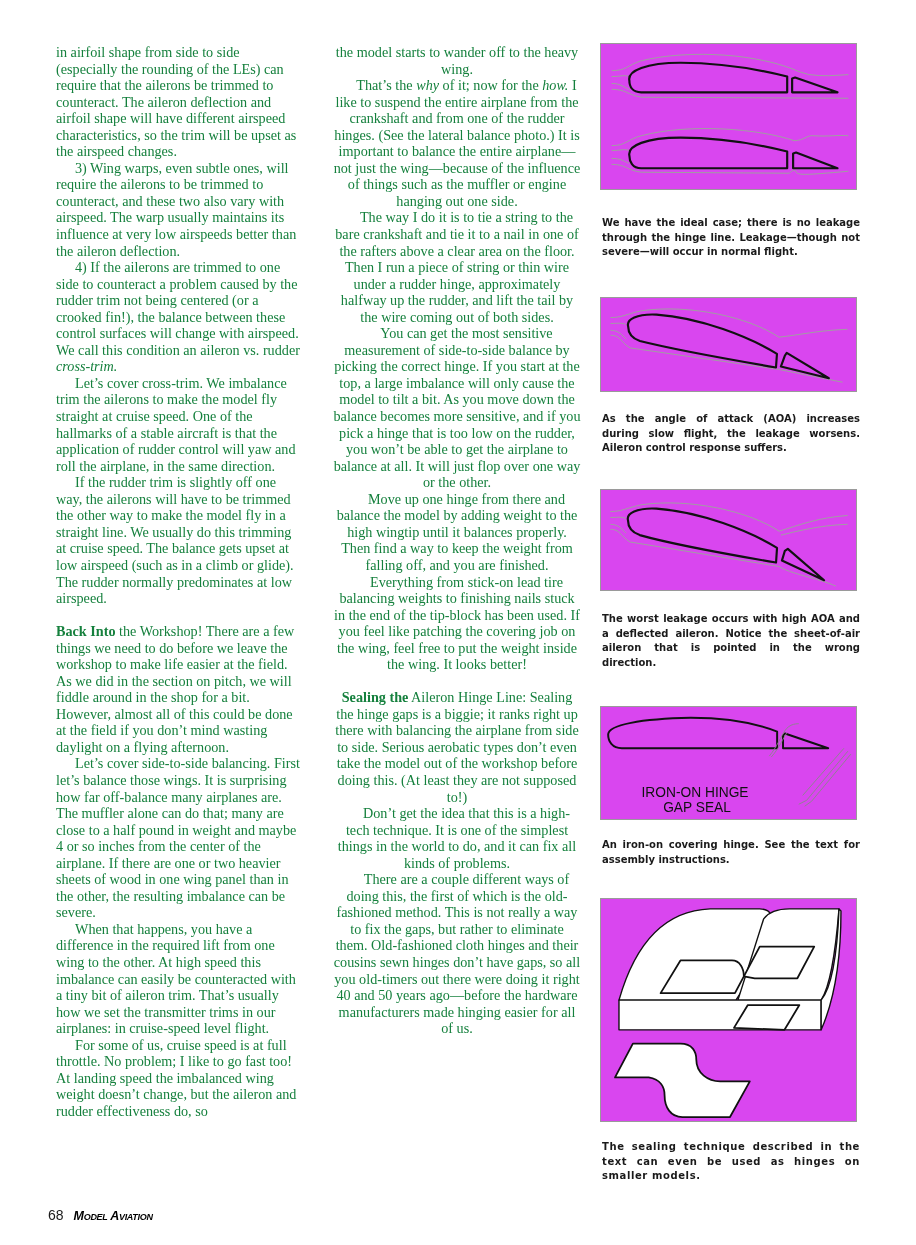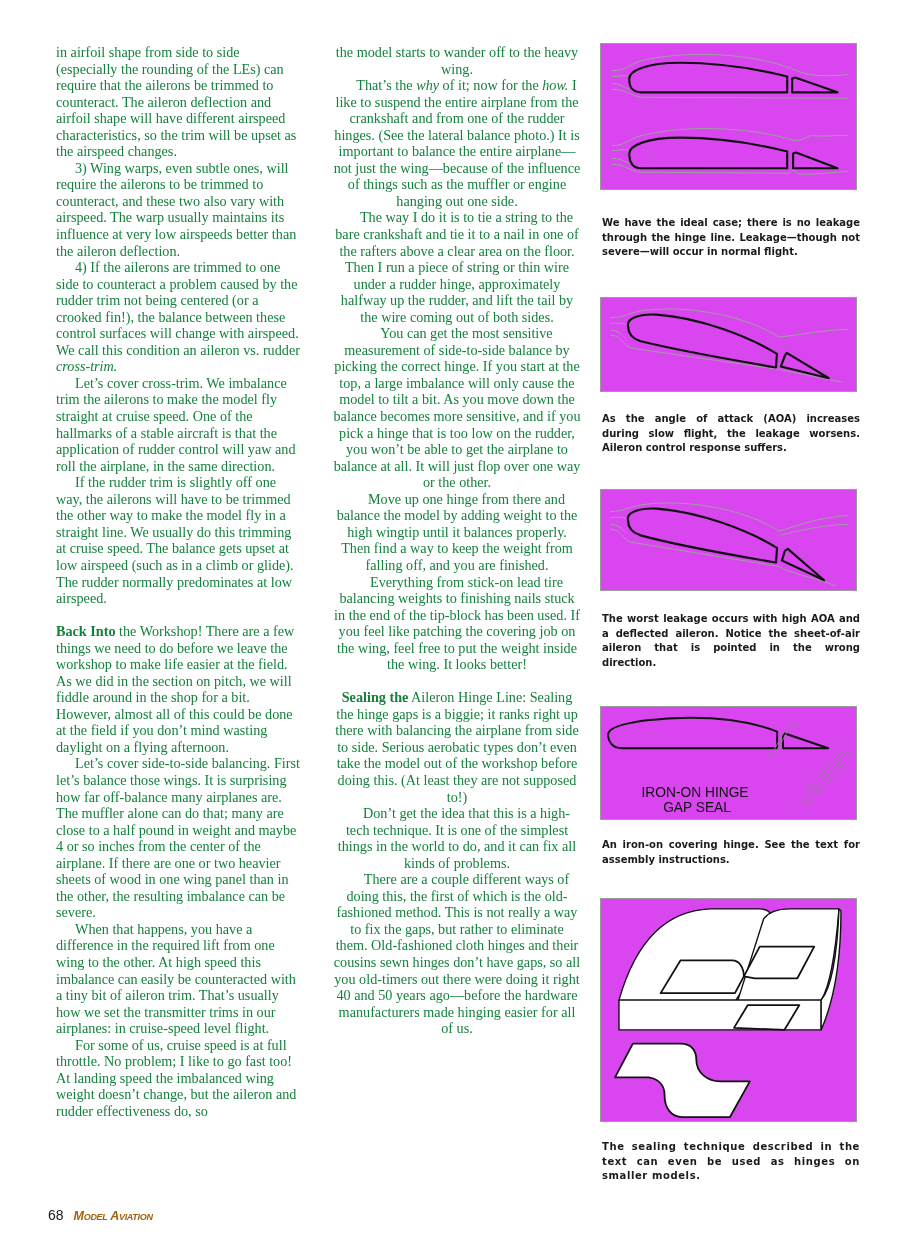--- a/index.html
+++ b/index.html
@@ -21,21 +21,21 @@
   .fig svg { display: block; width: 100%; height: 100%; }
   .cap {
     position: absolute; left: 602px; width: 258px;
     font-family: "DejaVu Sans", sans-serif; font-weight: bold;
     font-size: 10px; line-height: 14.5px; color: #1a1a1a;
     text-align: justify;
   }
   .cap.spaced { letter-spacing: 0.6px; }
   .footer { position: absolute; left: 48px; top: 1207px; display: flex; align-items: baseline; gap: 10px; }
   .pagenum { font-family: "Liberation Sans", sans-serif; font-size: 14px; color: #1a1a1a; }
-  .mag { font-family: "Liberation Sans", sans-serif; font-weight: bold; font-style: italic; font-size: 12.5px; letter-spacing: -0.3px; color: #a16207; }
+  .mag { font-family: "Liberation Sans", sans-serif; font-weight: bold; font-style: italic; font-size: 12.5px; letter-spacing: -0.3px; color: #000000; }
   .figlabel { font-family: "Liberation Sans", sans-serif; font-size: 14px; }
 </style>
 </head>
 <body>
 
 <div id="col1" class="col">
   <p class="noindent">in airfoil shape from side to side (especially the rounding of the LEs) can require that the ailerons be trimmed to counteract. The aileron deflection and airfoil shape will have different airspeed characteristics, so the trim will be upset as the airspeed changes.</p>
   <p>3) Wing warps, even subtle ones, will require the ailerons to be trimmed to counteract, and these two also vary with airspeed. The warp usually maintains its influence at very low airspeeds better than the aileron deflection.</p>
   <p><span>4) If the ailerons are trimmed to one side to counteract a problem caused by the rudder trim not being centered (or a crooked fin!), the balance between these control surfaces will change with airspeed. We call this condition an aileron vs. rudder </span><em>cross-trim.</em></p>
   <p>Let’s cover cross-trim. We imbalance trim the ailerons to make the model fly straight at cruise speed. One of the hallmarks of a stable aircraft is that the application of rudder control will yaw and roll the airplane, in the same direction.</p>

